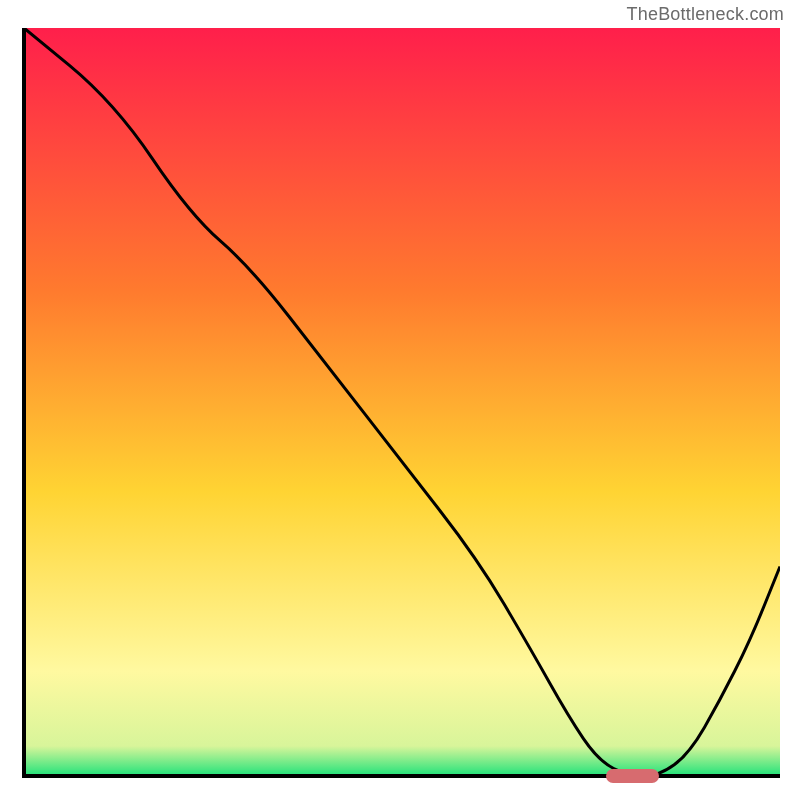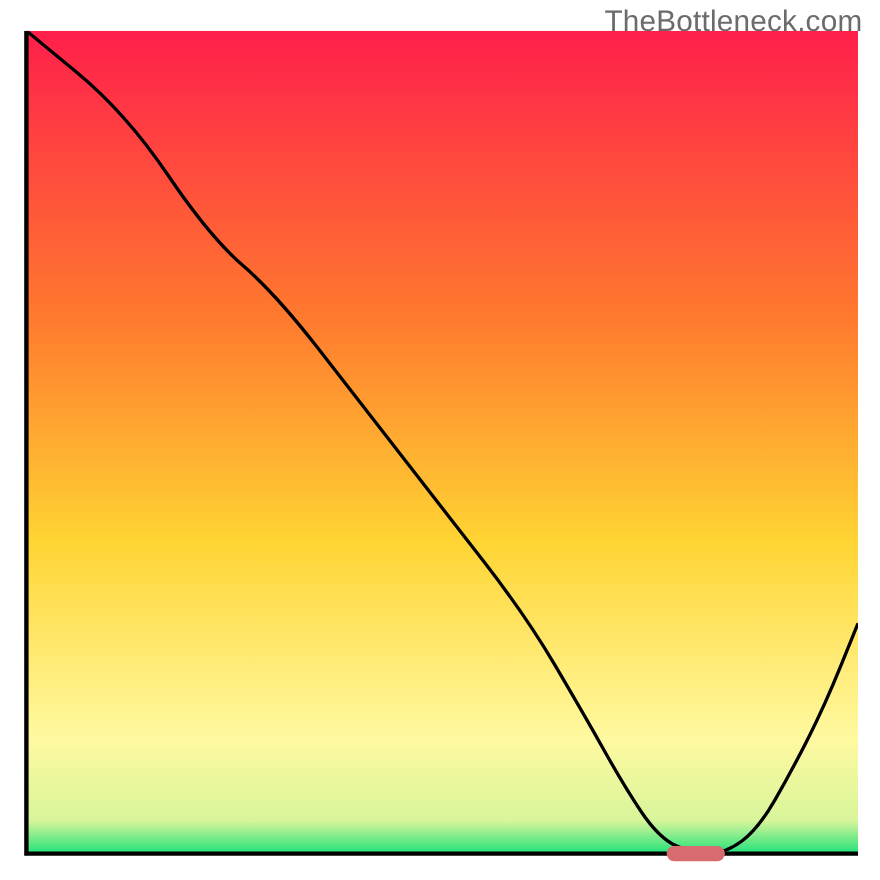--- a/index.html
+++ b/index.html
@@ -13,21 +13,21 @@
   }
   .container {
     position: relative;
     width: 800px;
     height: 800px;
   }
   .watermark {
     position: absolute;
     top: 4px;
     right: 16px;
-    font-size: 27px;
+    font-size: 18px;
     color: #6b6b6b;
     font-weight: 500;
     letter-spacing: 0.2px;
     z-index: 10;
   }
   .plot-wrap {
     position: absolute;
     left: 20px;
     top: 28px;
     width: 760px;

